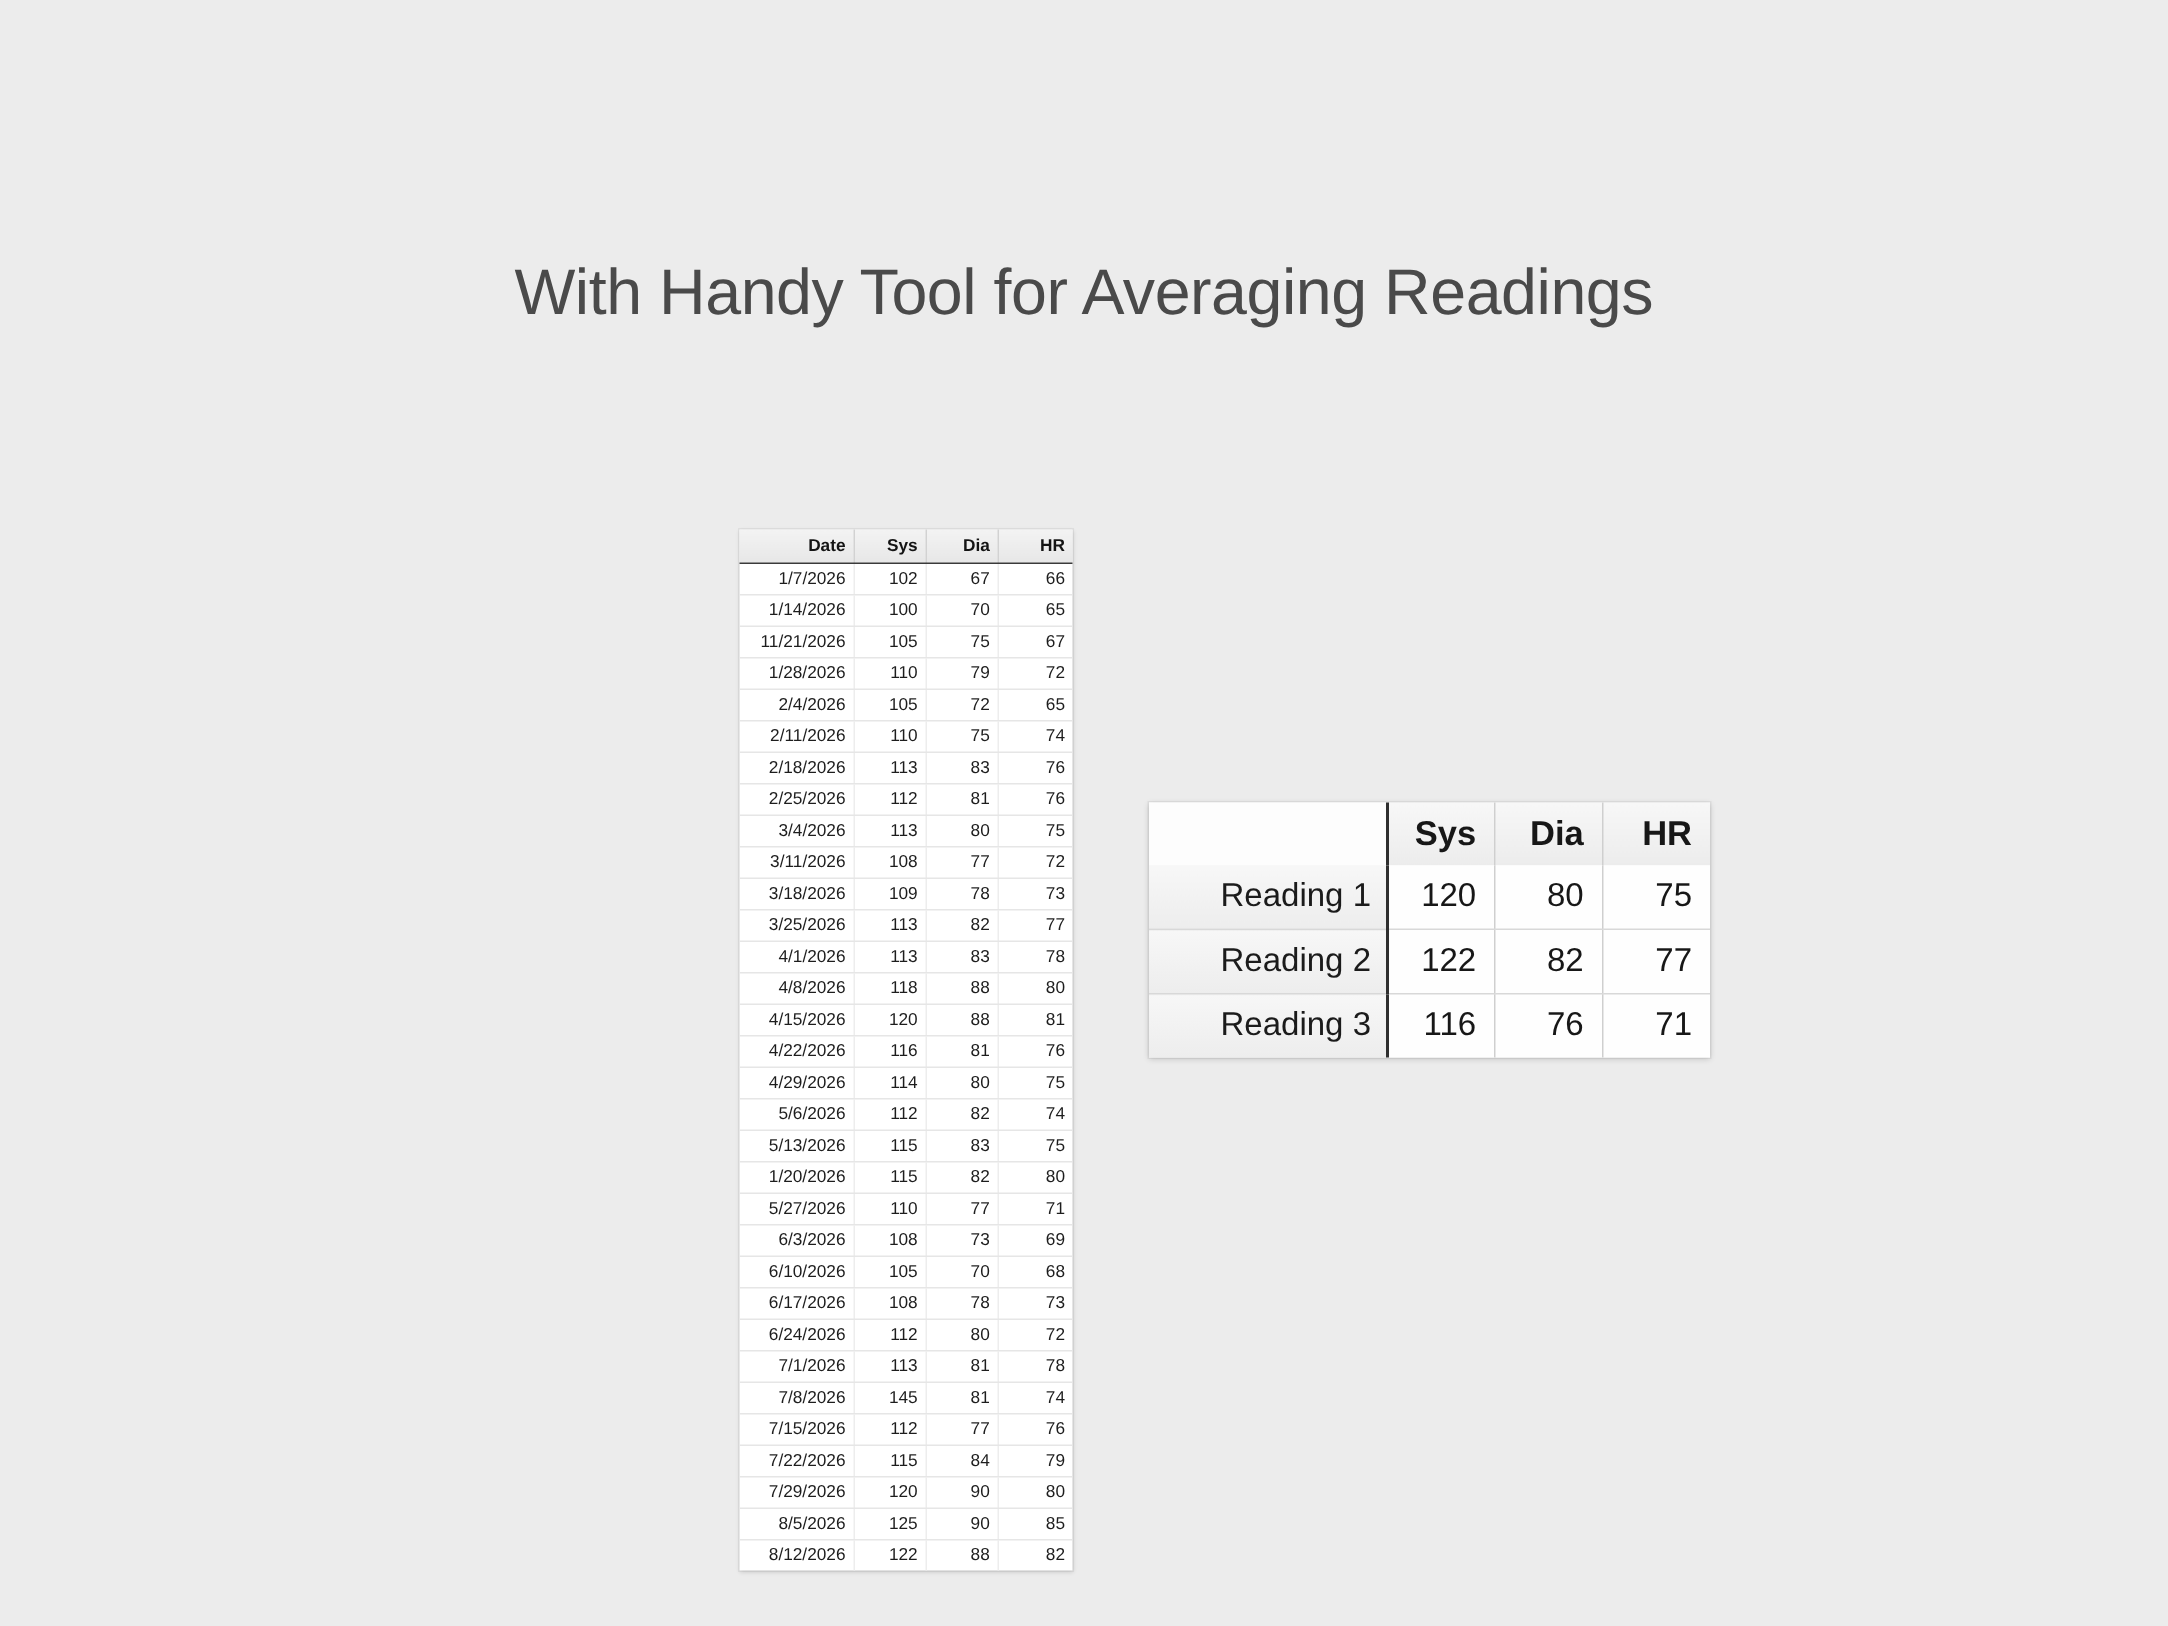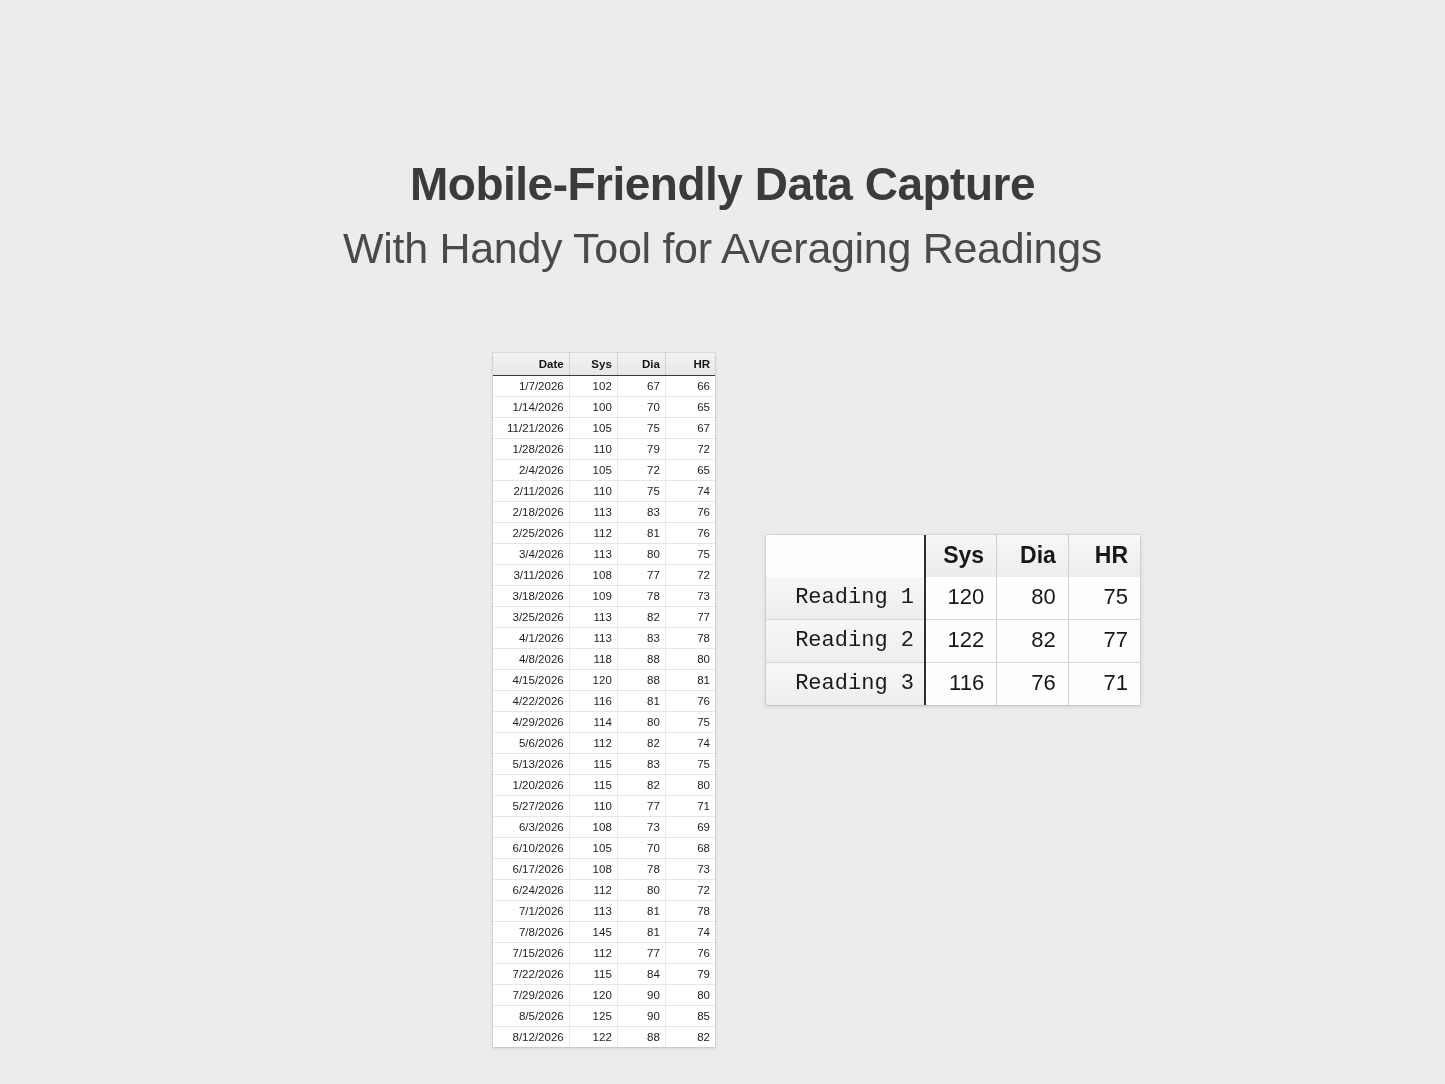--- a/index.html
+++ b/index.html
@@ -119,21 +119,20 @@
     border-right: 2.2px solid #2f2f2f;
   }
   table.avg tbody th.rowlabel {
     background: linear-gradient(180deg, #f7f7f7 0%, #ededed 100%);
     text-align: right;
     font-weight: 400;
     padding: 2px 10px 4px 22px;
     border-right: 2.2px solid #2f2f2f;
     font-size: 22px;
     color: #1b1b1b;
-    font-family: Liberation Mono, monospace;
   }
   table.avg tbody td {
     text-align: right;
     padding: 2px 12px 4px 6px;
     background: #fefefe;
     font-size: 22px;
   }
   table.avg tr.avg-row th.rowlabel {
     font-weight: 700;
     background: linear-gradient(180deg, #efefef 0%, #e4e4e4 100%);
@@ -144,21 +143,20 @@
     background: linear-gradient(180deg, #efefef 0%, #e6e6e6 100%);
     border-top: 2.2px solid #2f2f2f;
   }
   table.avg tr:last-child th, table.avg tr:last-child td { border-bottom: none; }
   .col-label { width: 140px; }
 </style>
 </head>
 <body>
 
 <div class="heading-block">
-  <h1 class="title-main">Mobile-Friendly Data Capture</h1>
   <h2 class="title-sub">With Handy Tool for Averaging Readings</h2>
 </div>
 
 <div class="log-wrap">
   <table class="log">
     <thead>
       <tr>
         <th class="c-date">Date</th>
         <th class="c-sys">Sys</th>
         <th class="c-dia">Dia</th>

